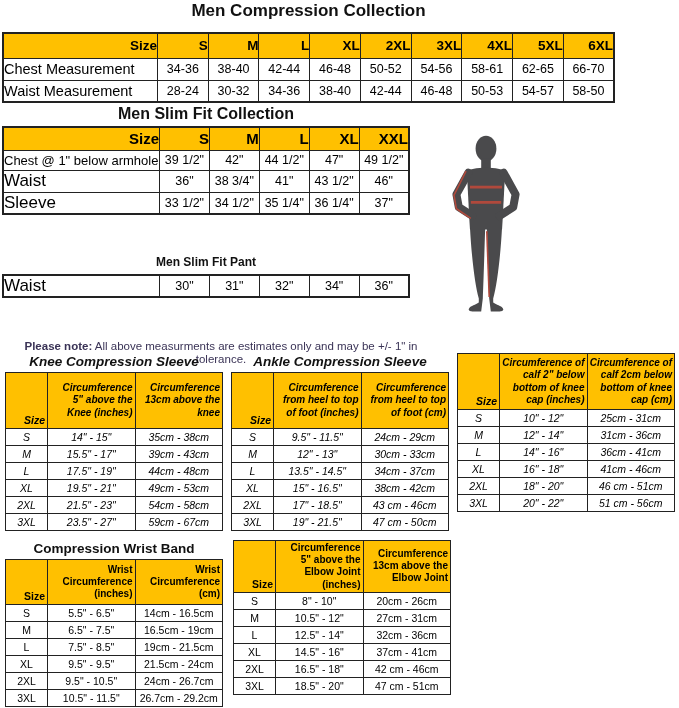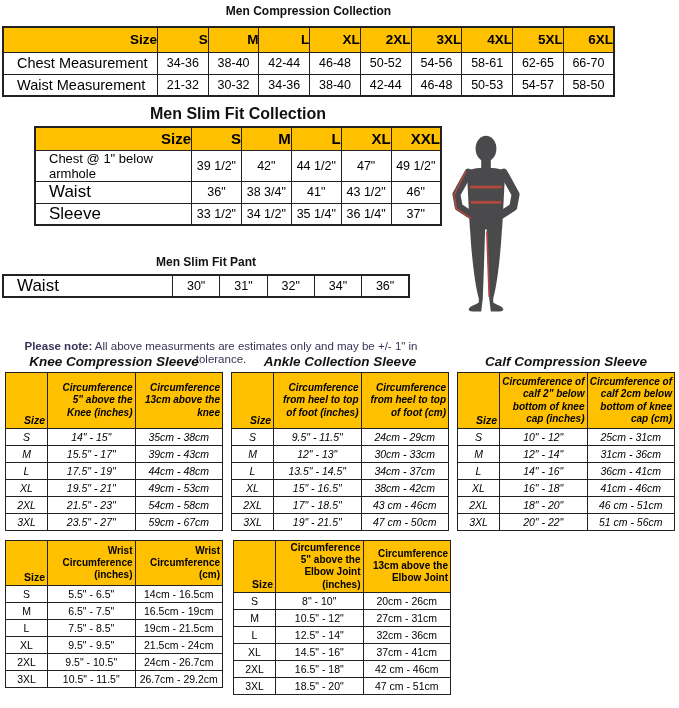--- a/index.html
+++ b/index.html
@@ -11,35 +11,35 @@
     width:679px;height:708px;position:relative;background:#ffffff;
     font-family:"Liberation Sans", sans-serif;color:var(--text);overflow:hidden;
   }
   .sec{position:absolute;}
   .sec-title{font-weight:bold;text-align:center;color:#111;white-space:nowrap;}
 
   table{border-collapse:collapse;table-layout:fixed;background:#fff;}
   th,td{border:1.5px solid var(--border);overflow:hidden;padding:0;}
   thead th{background:var(--header_bg);font-weight:bold;text-align:right;}
   td{text-align:center;}
-  td.lbl{text-align:left;padding-left:13px;}
+  td.lbl{text-align:left;padding-left:0;}
 
   
   #sec-compression{left:2px;top:1px;width:613px;}
-  #sec-compression .sec-title{font-size:12px;height:25px;line-height:20px;}
+  #sec-compression .sec-title{font-size:17px;height:31px;line-height:20px;}
   .tbl1{width:613px;border:2px solid var(--border);}
   .tbl1 thead tr{height:25px;}
   .tbl1 thead th{font-size:13.5px;}
   .tbl1 th:first-child,.tbl1 td:first-child{width:153px;}
   .tbl1 tbody tr{height:22px;}
   .tbl1 td{font-size:12.5px;}
   .tbl1 td.lbl{font-size:14.5px;}
 
   
-  #sec-slimfit{left:2px;top:104px;width:408px;margin-left:32px;}
+  #sec-slimfit{left:2px;top:104px;width:408px;}
   #sec-slimfit .sec-title{font-size:16px;height:20px;line-height:20px;margin-bottom:2px;}
   .tbl2{width:408px;border:2px solid var(--border);}
   .tbl2 thead tr{height:23px;}
   .tbl2 thead th{font-size:15px;}
   .tbl2 th:first-child,.tbl2 td:first-child{width:155px;}
   .tbl2 tbody tr{height:22px;}
   .tbl2 tbody tr.small-row{height:20px;}
   .tbl2 td{font-size:12.5px;}
   .tbl2 td.lbl{font-size:17px;}
   .tbl2 td.lbl.small-label{font-size:13px;}
@@ -108,21 +108,21 @@
             <td>42-44</td>
             <td>46-48</td>
             <td>50-52</td>
             <td>54-56</td>
             <td>58-61</td>
             <td>62-65</td>
             <td>66-70</td>
           </tr>
           <tr>
             <td class="lbl">Waist Measurement</td>
-            <td>21-32</td>
+            <td>28-24</td>
             <td>30-32</td>
             <td>34-36</td>
             <td>38-40</td>
             <td>42-44</td>
             <td>46-48</td>
             <td>50-53</td>
             <td>54-57</td>
             <td>58-50</td>
           </tr>
         </tbody>
@@ -230,21 +230,21 @@
             </tr>
             <tr>
               <td>3XL</td>
               <td>23.5" - 27"</td>
               <td>59cm - 67cm</td>
             </tr>
           </tbody>
       </table>
     </div>
     <div class="sleeve-block">
-      <div class="sec-title">Ankle Collection Sleeve</div>
+      <div class="sec-title">Ankle Compression Sleeve</div>
       <table class="tbl-sm hd-tall">
         <thead>
           <tr>
             <th class="size-h">Size</th>
             <th class="col-h">Circumference from heel to top of foot (inches)</th>
             <th class="col-h">Circumference from heel to top of foot (cm)</th>
           </tr>
         </thead>
         <tbody>
             <tr>
@@ -274,21 +274,20 @@
             </tr>
             <tr>
               <td>3XL</td>
               <td>19" - 21.5"</td>
               <td>47 cm - 50cm</td>
             </tr>
           </tbody>
       </table>
     </div>
     <div class="sleeve-block">
-      <div class="sec-title">Calf Compression Sleeve</div>
       <table class="tbl-sm hd-tall">
         <thead>
           <tr>
             <th class="size-h">Size</th>
             <th class="col-h">Circumference of calf 2" below bottom of knee cap (inches)</th>
             <th class="col-h">Circumference of calf 2cm below bottom of knee cap (cm)</th>
           </tr>
         </thead>
         <tbody>
             <tr>
@@ -321,20 +320,21 @@
               <td>20" - 22"</td>
               <td>51 cm - 56cm</td>
             </tr>
           </tbody>
       </table>
     </div>
   </div>
 
   <div id="row2">
     <div class="sleeve-block">
+      <div class="sec-title">Compression Wrist Band</div>
       <table class="tbl-sm hd-short">
         <thead>
           <tr>
             <th class="size-h">Size</th>
             <th class="col-h">Wrist Circumference (inches)</th>
             <th class="col-h">Wrist Circumference (cm)</th>
           </tr>
         </thead>
         <tbody>
             <tr>

